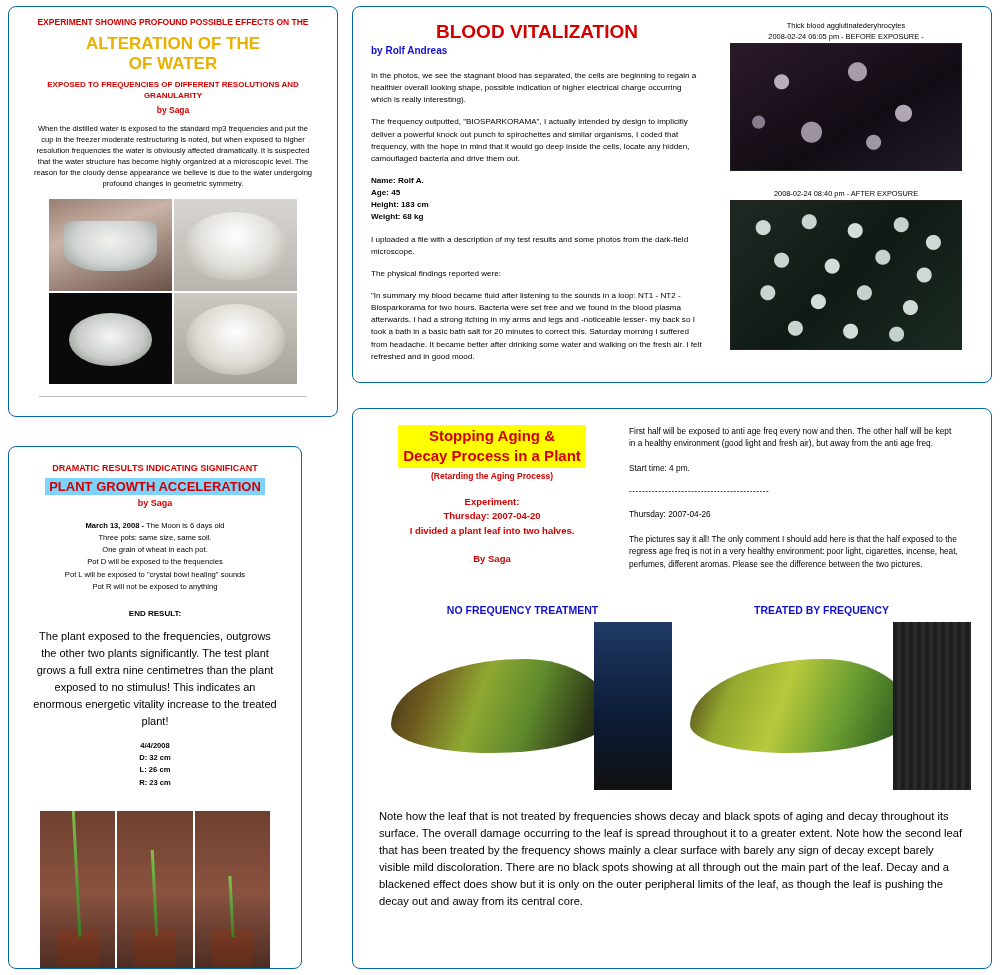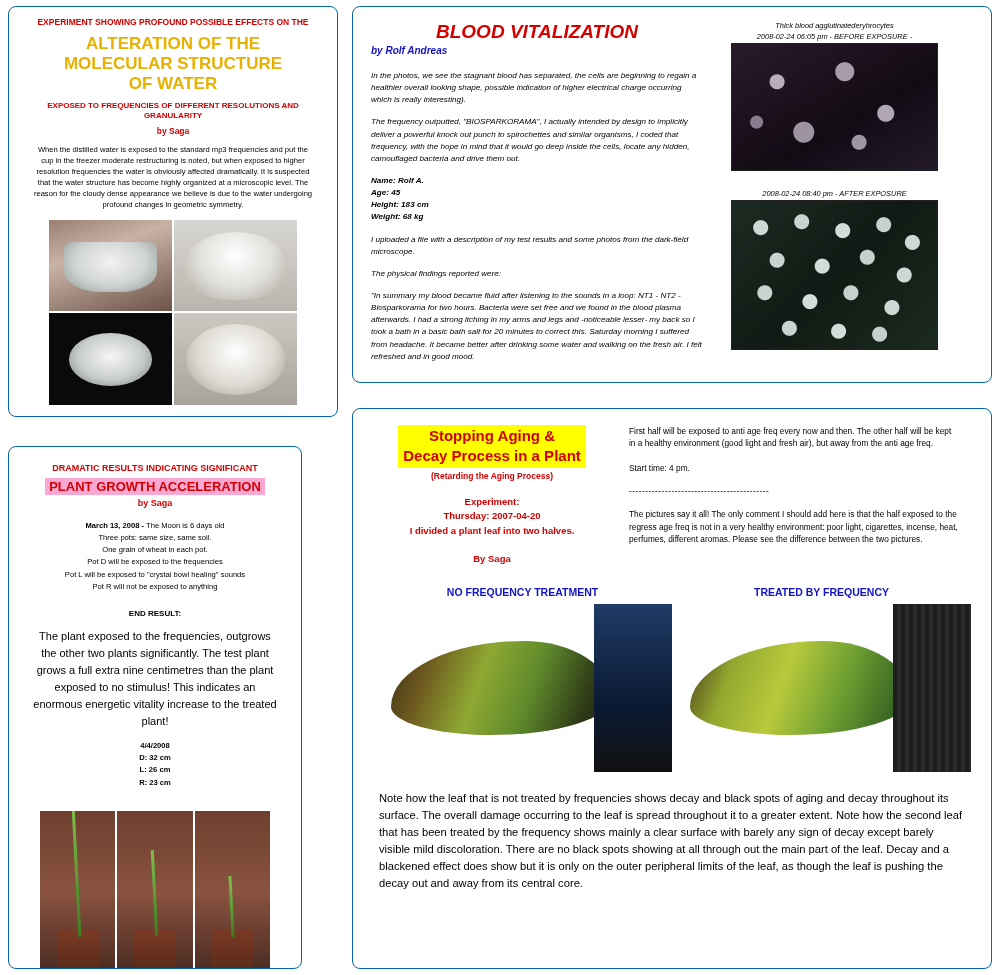--- a/index.html
+++ b/index.html
@@ -72,23 +72,23 @@
   .ph-4 { background: linear-gradient(180deg,#cdc9c2 0%, #a7a29a 100%); }
   .ph-4:after {
     content:""; position:absolute; left:10%; top:12%; width:80%; height:78%;
     background: radial-gradient(ellipse at 50% 40%, #ffffff 0%, #ddd9d2 55%, #9d988f 100%);
     border-radius: 50%;
   }
   .pw-rule { margin: 12px 14px 6px 14px; border-top: 1px solid #bbb; }
 
   
   #panel-blood { left: 352px; top: 6px; width: 640px; height: 377px; }
-  .pb-inner { padding: 14px 18px; display: flex; gap: 28px; font-style: italic; }
+  .pb-inner { padding: 14px 18px; display: flex; gap: 6px; }
   .pb-left { width: 332px; }
-  .pb-right { width: 207px; }
+  .pb-right { width: 232px; margin-left: 21px; }
   .pb-title { color: #d40000; font-weight: bold; font-size: 19px; text-align: center; margin-bottom: 2px; }
   .pb-author { color: #1111cc; font-weight: bold; font-size: 10px; text-align: left; margin-bottom: 14px; }
   .pb-p { font-size: 8.1px; line-height: 1.5; color: #000; margin: 0 0 10px 0; }
   .pb-p.bold { font-weight: bold; margin-bottom: 2px; }
   .pb-list { font-weight: bold; font-size: 8.1px; line-height: 1.5; margin: 0 0 10px 0; }
   .pb-cap {
     font-size: 7.4px; color: #000; text-align: center; margin-bottom: 2px;
   }
   .img-dark {
     width: 100%; height: 128px; border: 1px solid #222; box-sizing: border-box;
@@ -120,21 +120,21 @@
       radial-gradient(circle at 28% 86%, #c9d3cf 0 7px, transparent 8px),
       radial-gradient(circle at 52% 88%, #d3dcd8 0 7px, transparent 8px),
       radial-gradient(circle at 72% 90%, #c6d0cc 0 7px, transparent 8px),
       linear-gradient(135deg, #1d2a22 0%, #101a14 50%, #1b2a20 100%);
   }
 
   
   #panel-plant { left: 8px; top: 446px; width: 294px; height: 523px; }
   .pc-inner { padding: 16px 18px; }
   .pc-kicker { color: #d40000; font-weight: bold; font-size: 9px; text-align: center; margin-bottom: 4px; }
-  .pc-title { background: #f9a8d4; color: #d40000; font-weight: bold; font-size: 13px; text-align: center; display: inline-block; padding: 1px 4px; }
+  .pc-title { background: #7dd3fc; color: #d40000; font-weight: bold; font-size: 13px; text-align: center; display: inline-block; padding: 1px 4px; }
   .pc-title-wrap { text-align: center; margin-bottom: 3px; }
   .pc-by { color: #d40000; font-weight: bold; font-size: 9px; text-align: center; margin-bottom: 12px; }
   .pc-block { font-size: 7.6px; line-height: 1.6; text-align: center; color: #000; }
   .pc-block .d { font-weight: bold; }
   .pc-end { font-weight: bold; font-size: 8px; text-align: center; margin: 16px 0 10px 0; }
   .pc-result { font-size: 11px; line-height: 1.55; text-align: center; margin: 0 4px 10px 4px; }
   .pc-meas { font-size: 7.6px; line-height: 1.6; text-align: center; font-weight: bold; }
   .pc-photos {
     margin: 22px auto 0 auto; width: 230px; height: 180px;
     display: grid; grid-template-columns: 1fr 1fr 1fr; gap: 2px;
@@ -196,21 +196,20 @@
 </head>
 <body>
 
 <div id="root">
 
   <div class="panel" id="panel-water">
     <div class="pw-inner">
       <div class="pw-kicker">EXPERIMENT SHOWING PROFOUND POSSIBLE EFFECTS ON THE</div>
       <div class="pw-title">
         <div>ALTERATION OF THE</div>
-        <div>MOLECULAR STRUCTURE</div>
         <div>OF WATER</div>
       </div>
       <div class="pw-sub">EXPOSED TO FREQUENCIES OF DIFFERENT RESOLUTIONS AND GRANULARITY</div>
       <div class="pw-by">by Saga</div>
       <div class="pw-body">When the distilled water is exposed to the standard mp3 frequencies and put the cup in the freezer moderate restructuring is noted, but when exposed to higher resolution frequencies the water is obviously affected dramatically. It is suspected that the water structure has become highly organized at a microscopic level. The reason for the cloudy dense appearance we believe is due to the water undergoing profound changes in geometric symmetry.</div>
 
       <div class="pw-photos">
         <div class="ph ph-1"></div>
         <div class="ph ph-2"></div>
         <div class="ph ph-3"></div>
@@ -307,20 +306,21 @@
             <div>Thursday: 2007-04-20</div>
             <div>I divided a plant leaf into two halves.</div>
           </div>
           <div class="pd-by">By Saga</div>
         </div>
 
         <div class="pd-right">
           <p class="pd-p">First half will be exposed to anti age freq every now and then. The other half will be kept in a healthy environment (good light and fresh air), but away from the anti age freq.</p>
           <p class="pd-p">Start time: 4 pm.</p>
           <div class="pd-dashes">-------------------------------------------</div>
+          <p class="pd-p">Thursday: 2007-04-26</p>
           <p class="pd-p">The pictures say it all! The only comment I should add here is that the half exposed to the regress age freq is not in a very healthy environment: poor light, cigarettes, incense, heat, perfumes, different aromas. Please see the difference between the two pictures.</p>
         </div>
       </div>
 
       <div class="pd-labels">
         <div class="pd-lab">NO FREQUENCY TREATMENT</div>
         <div class="pd-lab">TREATED BY FREQUENCY</div>
       </div>
 
       <div class="pd-leaves">

